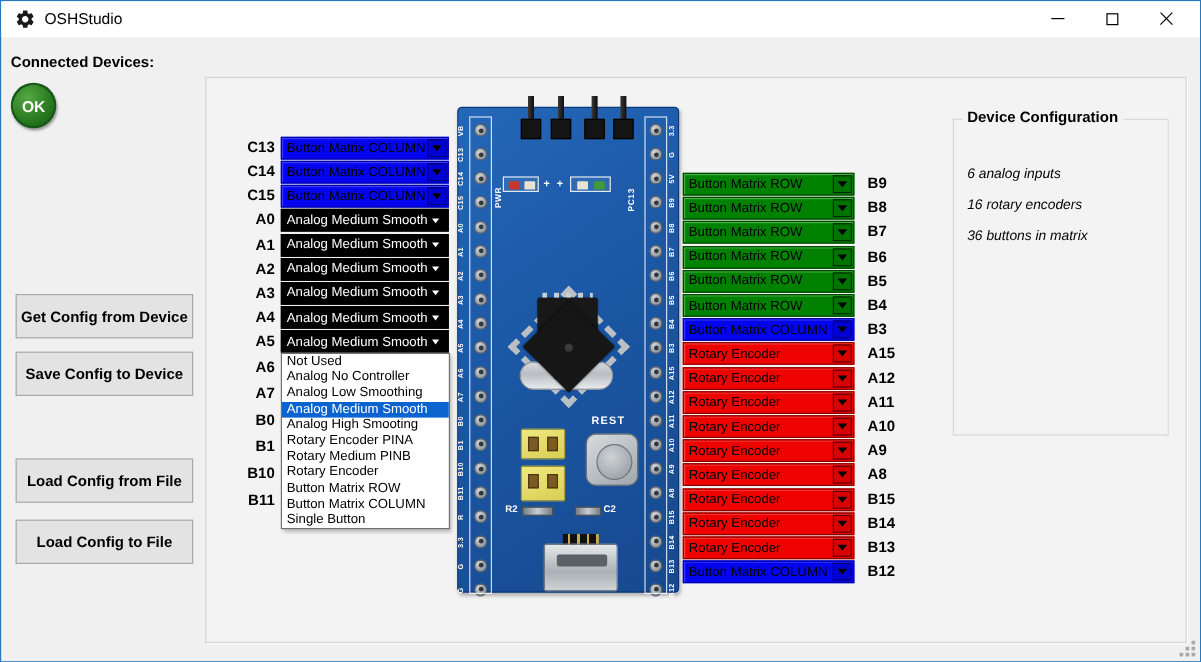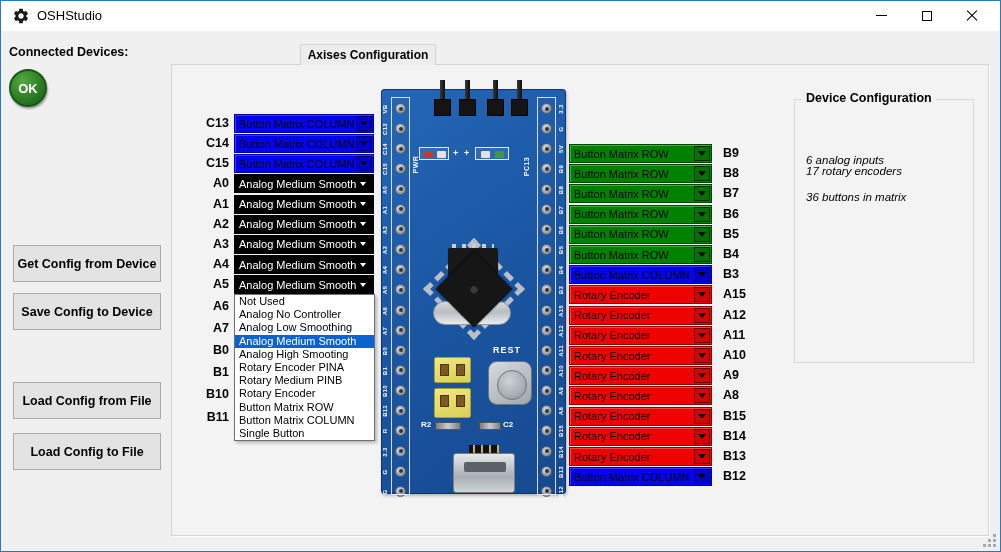--- a/index.html
+++ b/index.html
@@ -151,21 +151,20 @@
   <div class="side-header">Connected Devices:</div>
   <div class="ok-badge">OK</div>
   <div id="side-buttons">
       <div class="side-btn" style="top: 244px;">Get Config from Device</div>
       <div class="side-btn" style="top: 292px;">Save Config to Device</div>
       <div class="side-btn" style="top: 381px;">Load Config from File</div>
       <div class="side-btn" style="top: 432px;">Load Config to File</div>
     </div>
 
   <div class="tabpanel"></div>
-  <div class="tab inactive">Axises Configuration</div>
 
   <div class="pcb">
     <div class="mcu-pins" style="position:absolute;left:57px;top:164px;"></div>
   </div>
   <div id="board-extra">
       <div class="hole" style="left: 394px; top: 102px;"></div>
       <div class="hole" style="left: 540px; top: 102px;"></div>
       <div class="edge-lab" style="left: 372px; top: 104px;">VB</div>
       <div class="edge-lab" style="left: 548px; top: 104px;">3.3</div>
       <div class="hole" style="left: 394px; top: 122.15px;"></div>
@@ -303,22 +302,22 @@
       <div class="opt">Rotary Encoder PINA</div>
       <div class="opt">Rotary Medium PINB</div>
       <div class="opt">Rotary Encoder</div>
       <div class="opt">Button Matrix ROW</div>
       <div class="opt">Button Matrix COLUMN</div>
       <div class="opt">Single Button</div>
     </div>
 
   <div class="groupbox"></div>
   <div class="groupbox-title">Device Configuration</div>
-  <div class="cfg-item" style="top:153px;font-style:italic;">6 analog inputs</div>
-  <div class="cfg-item" style="top:164px;">17 rotary encoders</div>
+  <div class="cfg-item" style="top:138px;font-style:italic;">6 analog inputs</div>
+  <div class="cfg-item" style="top:164px;">16 rotary encoders</div>
   <div class="cfg-item" style="top:190px;">36 buttons in matrix</div>
 
   <div class="grip">
     <i style="right:0;bottom:0;"></i>
       <i style="right:5px;bottom:0;"></i>
       <i style="right:10px;bottom:0;"></i>
     <i style="right:0;bottom:5px;"></i>
       <i style="right:5px;bottom:5px;"></i>
       <i style="right:0;bottom:10px;"></i>
   </div>

